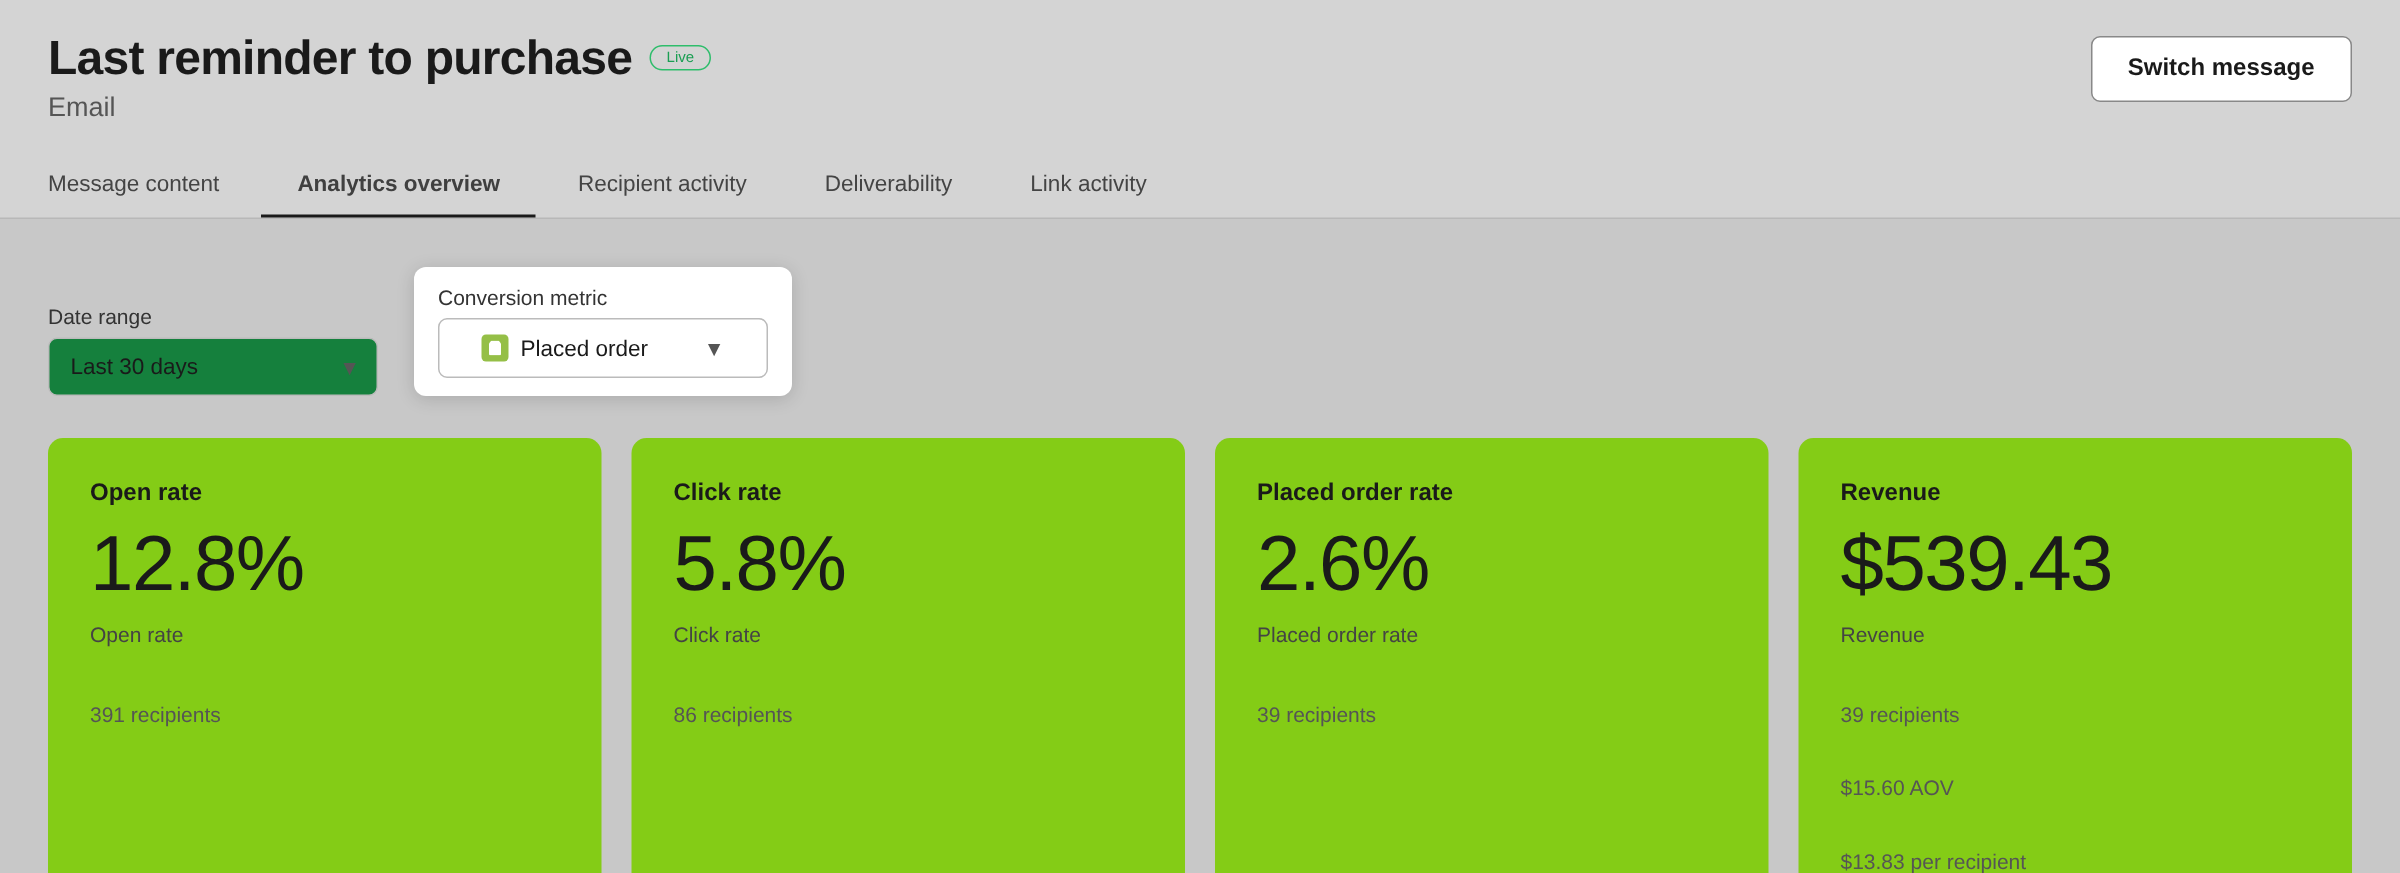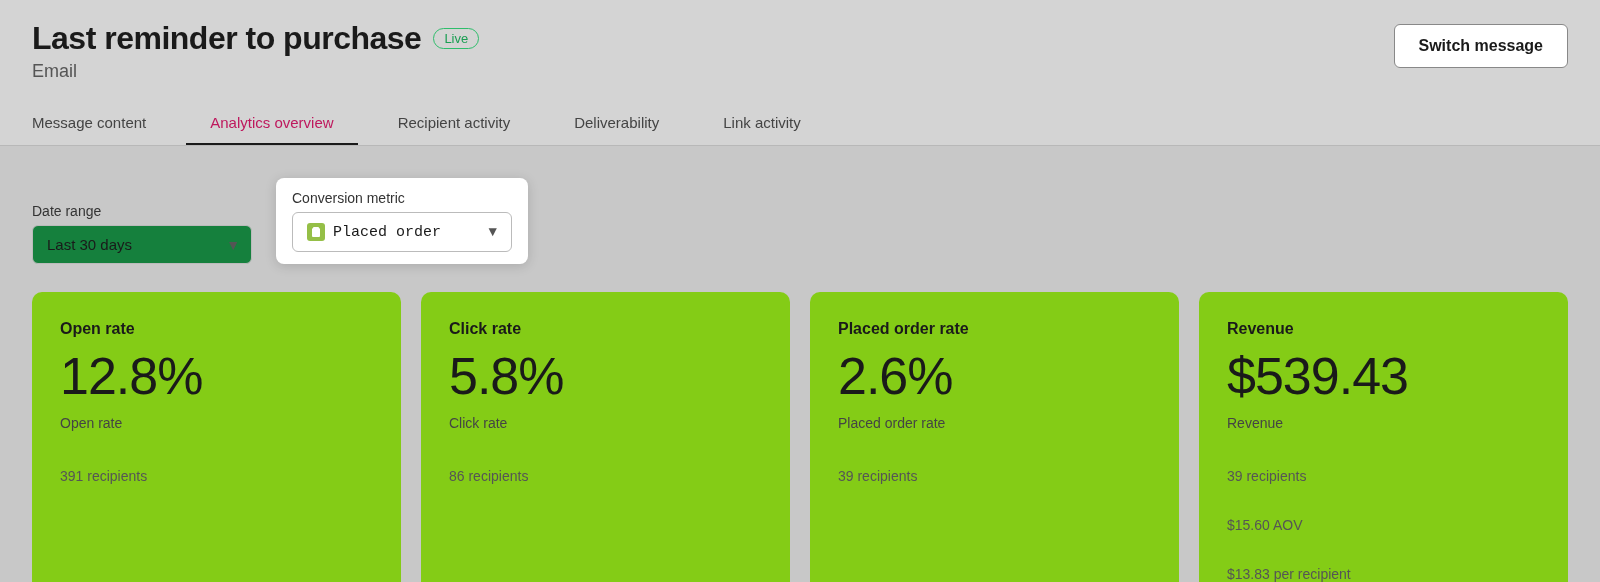--- a/index.html
+++ b/index.html
@@ -36,21 +36,21 @@
       font-size: 32px;
       font-weight: 600;
       color: #1a1a1a;
       letter-spacing: -0.5px;
     }
     .live-badge {
       border: 1.5px solid #2ebd6b;
       color: #1a9e52;
       border-radius: 20px;
       padding: 2px 10px;
-      font-size: 13px;
+      font-size: 10px;
       font-weight: 500;
       display: inline-block;
     }
     .subtitle {
       font-size: 18px;
       color: #555;
       margin-top: 4px;
     }
     .switch-message-btn {
       background: #fff;
@@ -60,37 +60,37 @@
       font-size: 16px;
       font-weight: 600;
       color: #1a1a1a;
       cursor: pointer;
       margin-top: 4px;
     }
 
     
     .tabs {
       display: flex;
-      gap: 16px;
+      gap: 4px;
       margin-top: 12px;
     }
     .tab {
       padding: 12px 24px;
       font-size: 15px;
       color: #444;
       cursor: pointer;
       border-bottom: 2.5px solid transparent;
       white-space: nowrap;
     }
     .tab:first-child {
       padding-left: 0;
     }
     .tab.active {
-      color: #be185d;
-      font-weight: 400;
+      color: #404040;
+      font-weight: 700;
       border-bottom: 2.5px solid #1a1a1a;
     }
 
     
     .main {
       padding: 32px 32px 32px 32px;
       background: #c8c8c8;
     }
 
     
@@ -146,24 +146,23 @@
       flex-direction: column;
       gap: 6px;
     }
     .conversion-select-inner {
       display: flex;
       align-items: center;
       gap: 8px;
       background: #fff;
       border: 1.5px solid #bbb;
       border-radius: 6px;
-      padding: 10px 14px;
+      padding: 10px 28px;
       min-width: 220px;
       cursor: pointer;
-      font-family: Liberation Mono, monospace;
     }
     .shopify-icon {
       width: 18px;
       height: 18px;
       background: #95bf47;
       border-radius: 3px;
       display: inline-flex;
       align-items: center;
       justify-content: center;
       flex-shrink: 0;

